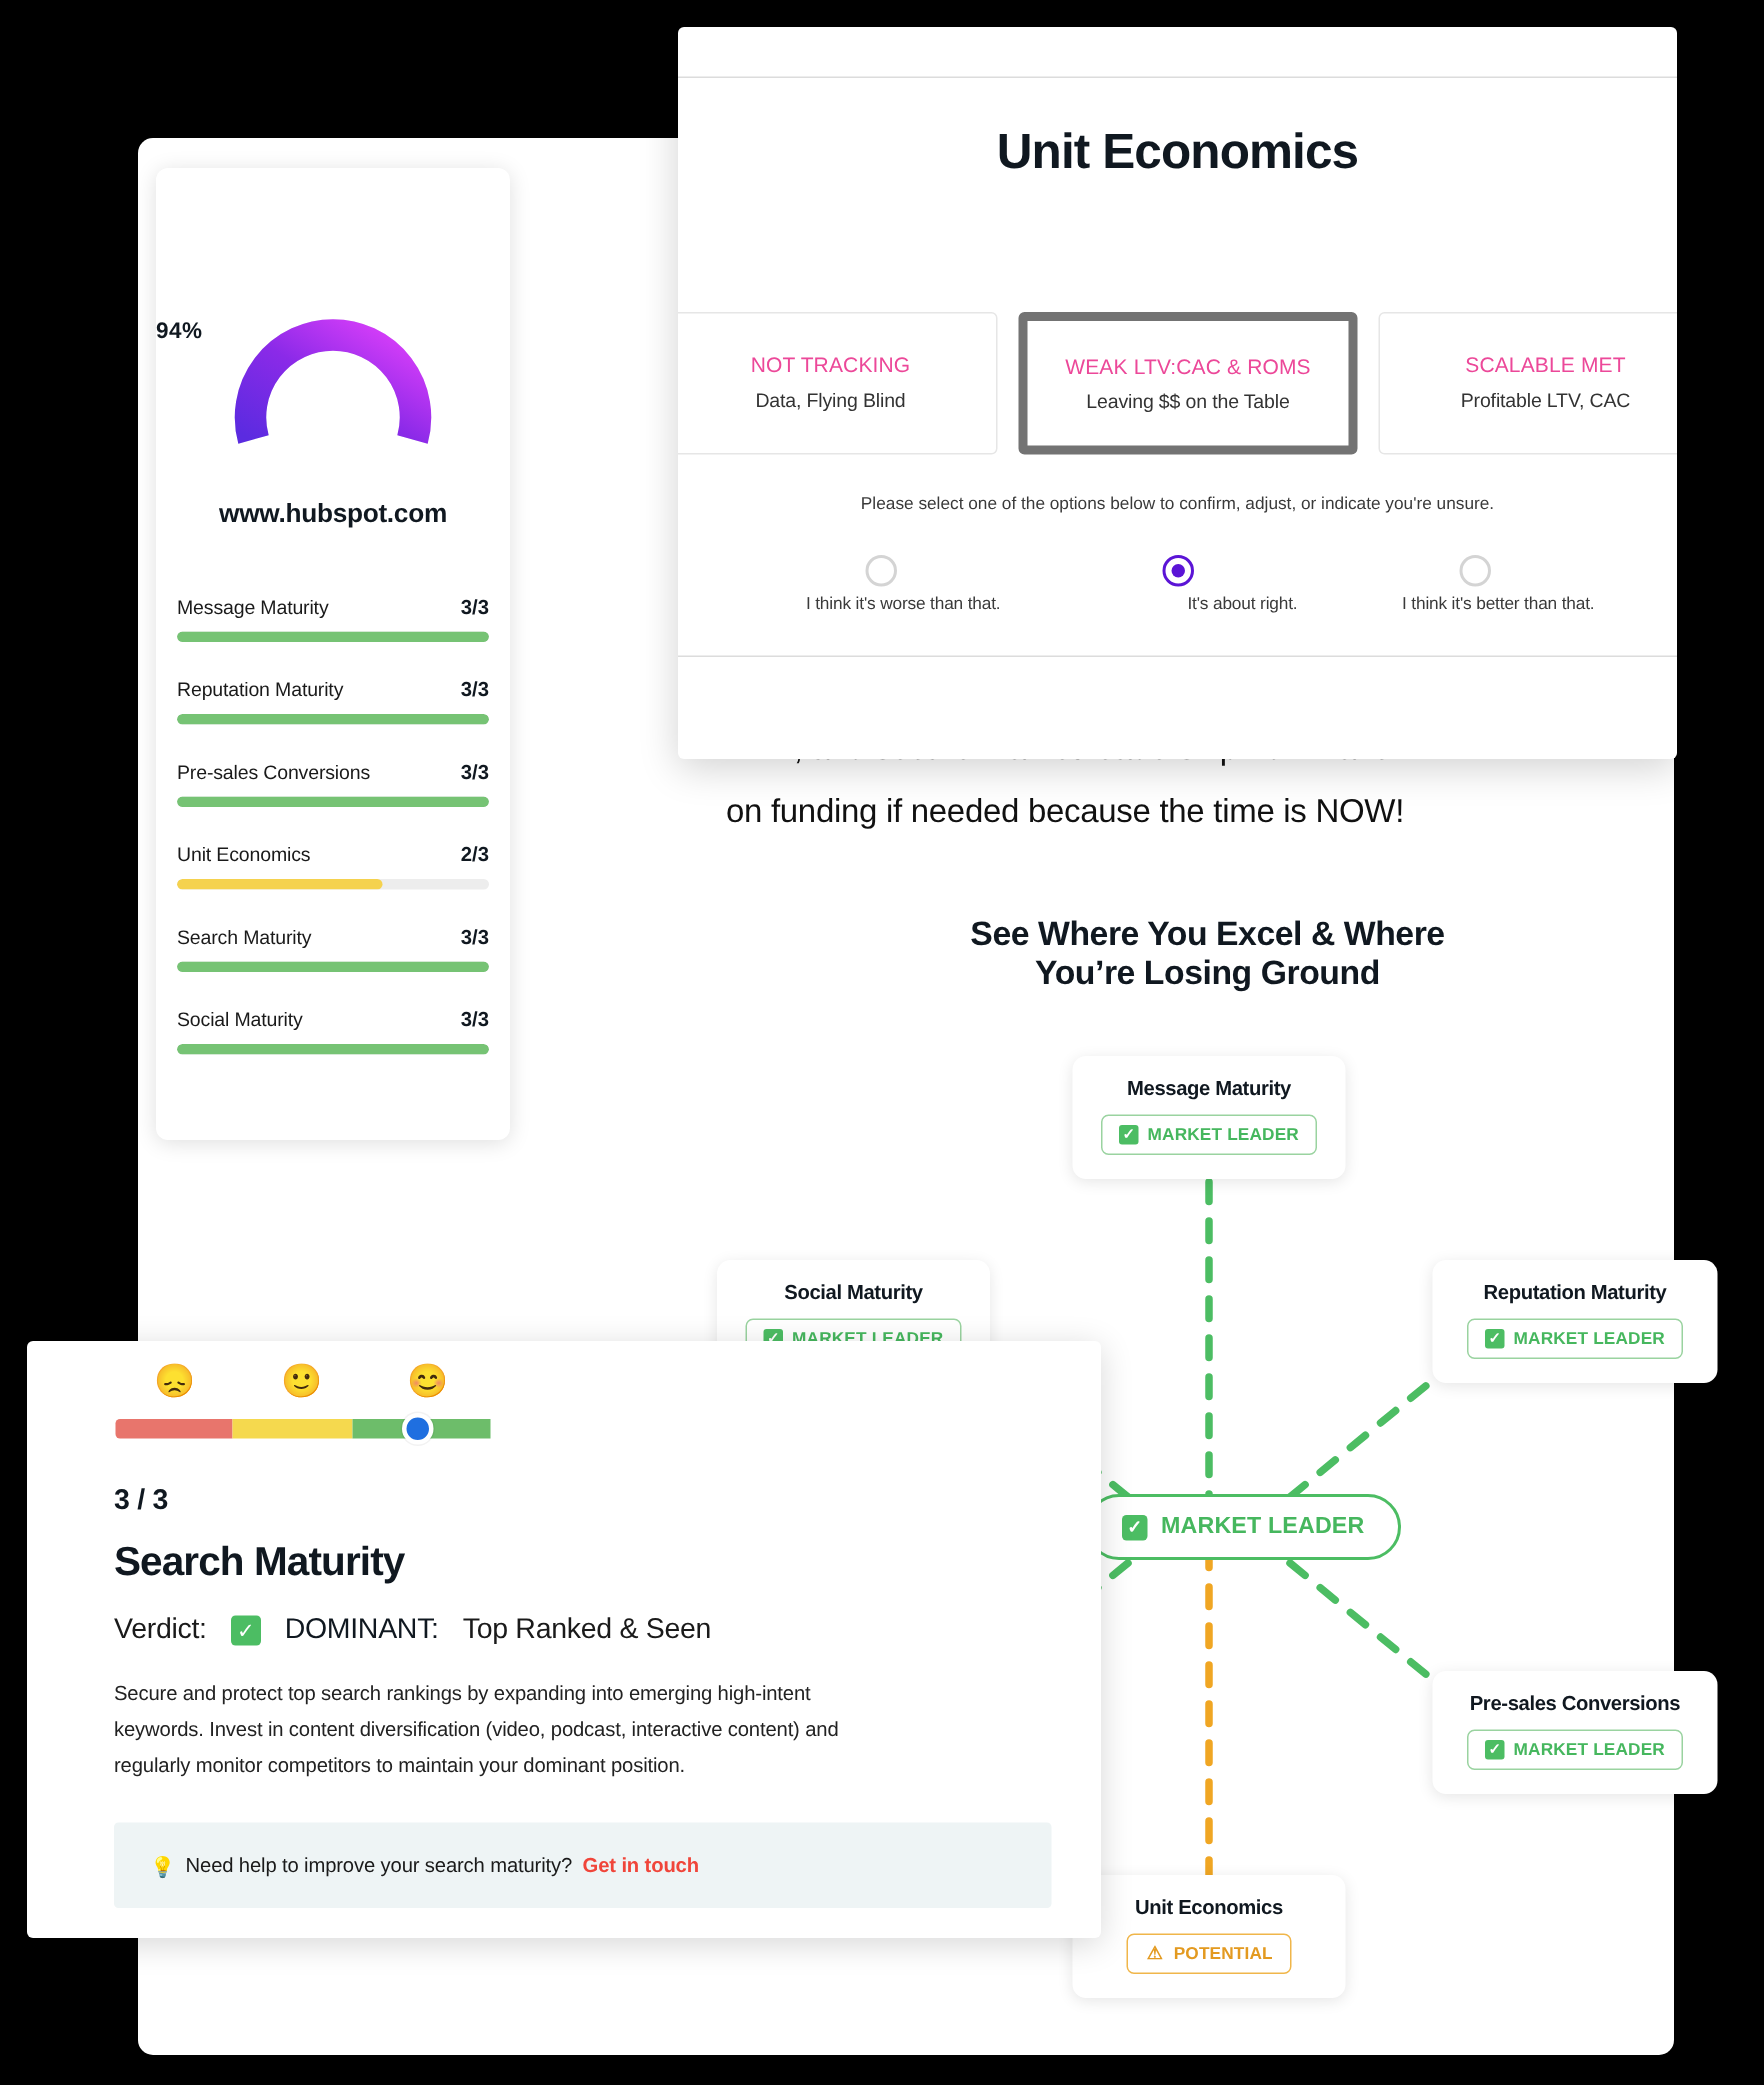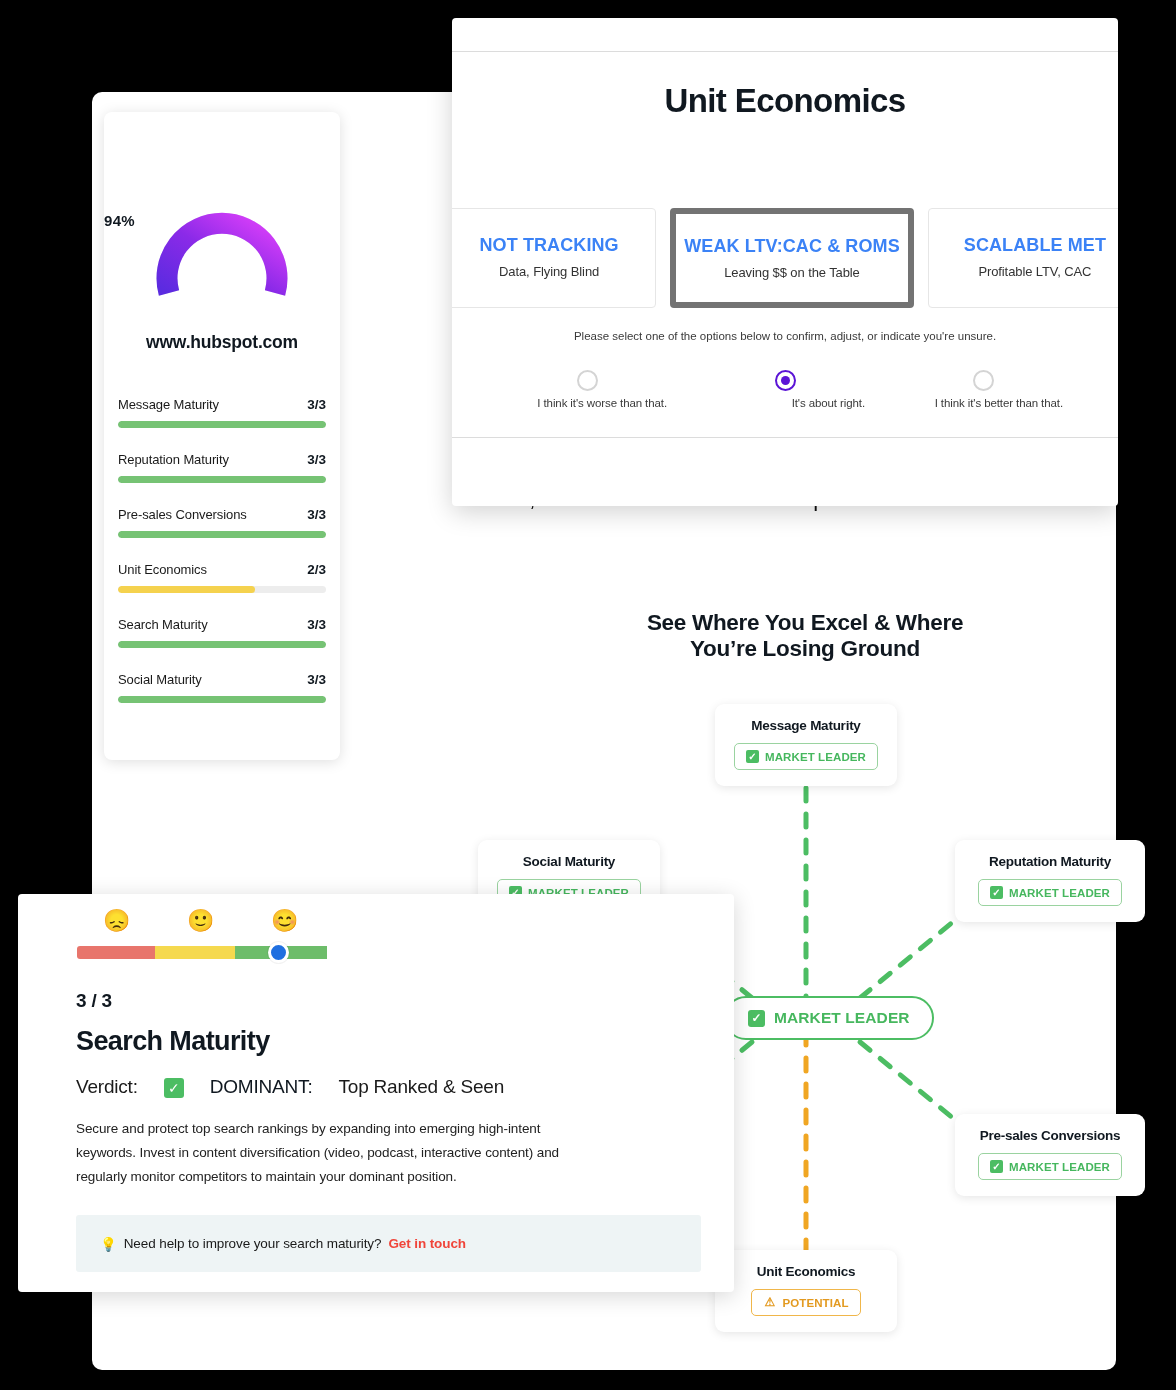--- a/index.html
+++ b/index.html
@@ -255,23 +255,23 @@
     padding: 26px 12px;
     text-align: center;
     box-sizing: border-box;
     min-height: 93px;
   }
   .opt.selected {
     border: 6px solid #737373;
     padding: 22px 8px;
   }
   .opt-title {
-    font-size: 18px;
-    font-weight: bold;
-    color: #3b82f6;
+    font-size: 14px;
+    font-weight: normal;
+    color: #ec4899;
     letter-spacing: 0.1px;
     white-space: nowrap;
   }
   .opt-sub {
     margin-top: 8px;
     font-size: 13px;
     color: #333333;
     letter-spacing: -0.1px;
     white-space: nowrap;
   }
@@ -374,22 +374,22 @@
     color: #101820;
     letter-spacing: -0.6px;
   }
   .detail-verdict {
     position: absolute;
     left: 58px; top: 182px;
     font-size: 19px;
     color: #1a1a1a;
     letter-spacing: -0.2px;
     display: flex;
-    align-items: flex-end;
-    gap: 26px;
+    align-items: center;
+    gap: 16px;
   }
   .verdict-check {
     width: 20px; height: 20px;
     border-radius: 3px;
     background: #4cbd63;
     color: #fff;
     font-size: 14px;
     line-height: 20px;
     text-align: center;
   }
@@ -420,20 +420,21 @@
   }
   .cta-link { color: #f0453a; font-weight: bold; }
 </style>
 </head>
 <body>
 
 <div class="canvas-panel"></div>
 
 <div class="paragraph-tail">
   <div>LTV, and secure market leadership now. Take</div>
+  <div>on funding if needed because the time is NOW!</div>
 </div>
 
 <div class="section-heading">
   <div>See Where You Excel &amp; Where</div>
   <div>You’re Losing Ground</div>
 </div>
 
 <div class="mindmap">
   <svg width="690" height="660">
 

